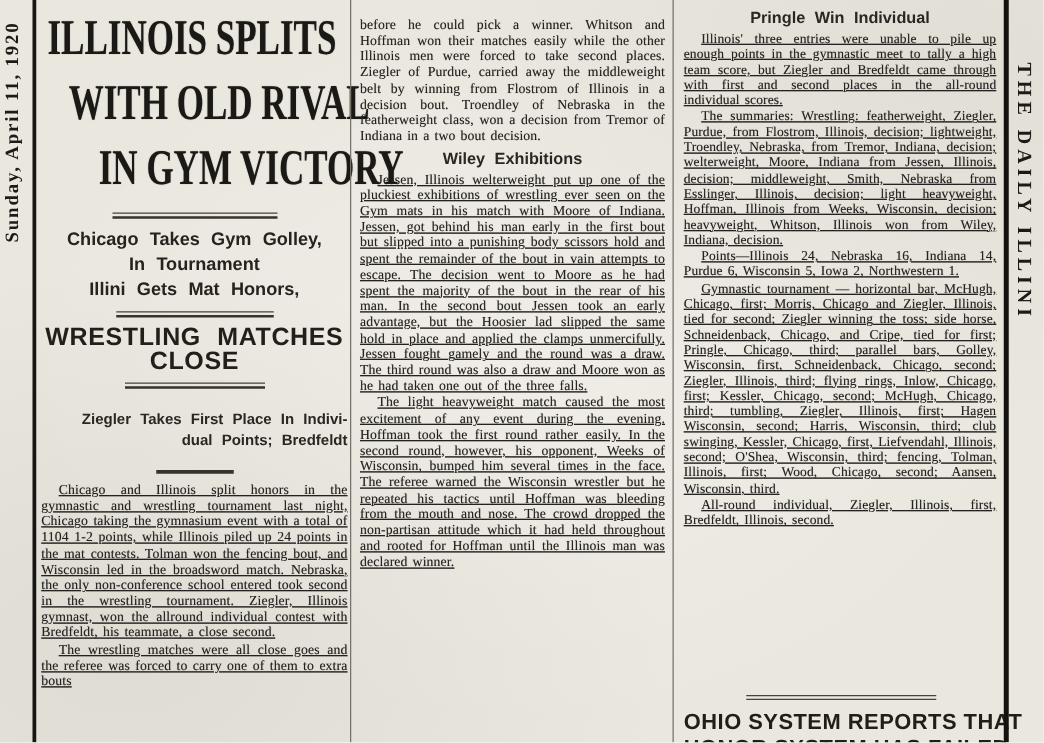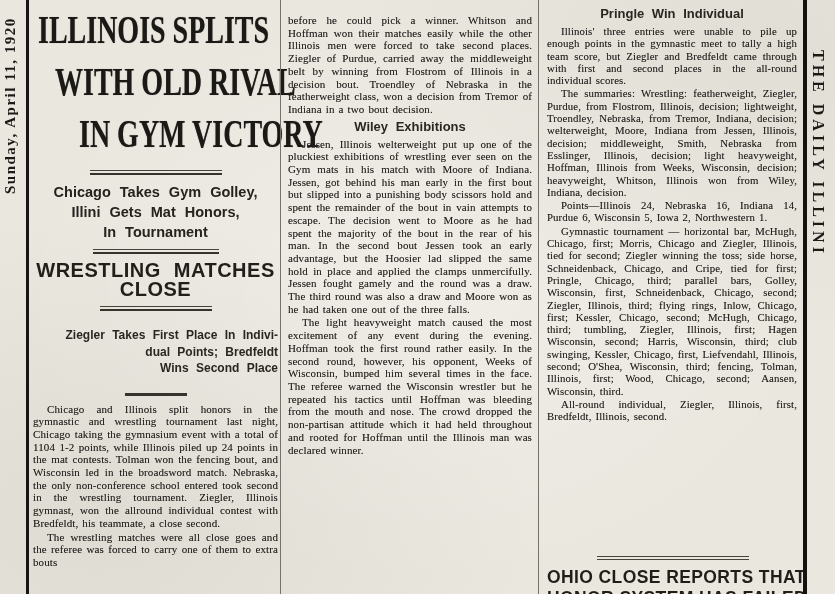--- a/index.html
+++ b/index.html
@@ -63,21 +63,21 @@
   .subhead{font-family:"Liberation Sans",sans-serif;font-weight:bold;font-size:12px;
         line-height:16.5px;text-align:right;word-spacing:4px;color:#2a2723;margin:16px 0;}
   .colhead{font-family:"Liberation Sans",sans-serif;font-weight:bold;font-size:13px;
         line-height:16px;text-align:center;word-spacing:4px;color:#2a2723;margin:3px 0 3px;}
   
   .body{
     margin:0 0 1px 0;font-size:11px;line-height:12.7px;text-align:justify;
     letter-spacing:0.1px;word-spacing:1.2px;color:#242220;
     text-shadow:0 0 0.6px rgba(30,28,24,0.4);
   }
-  .indent{text-indent:14px;}
+  .indent{text-indent:14px;text-decoration:underline;}
   .col3 .body{font-size:10.8px;line-height:12.3px;}
   
   .footer{position:absolute;left:547px;top:549px;width:252px;}
   .footer-headline{
     font-family:"Liberation Sans",sans-serif;font-weight:bold;font-size:17.5px;
     line-height:21px;text-align:center;letter-spacing:0.4px;color:#211e1a;margin:0;
     white-space:nowrap;
   }
 </style>
 </head>
@@ -90,30 +90,29 @@
 
   <div class="col col1">
     <h1 class="headline">
       <span class="hl l0">ILLINOIS SPLITS</span>
       <span class="hl l1">WITH OLD RIVAL</span>
       <span class="hl l2">IN GYM VICTORY</span>
     </h1>
     <div class="rule-short w130"></div>
     <div class="deck">
       <div>Chicago Takes Gym Golley,</div>
+      <div>In Tournament</div>
       <div>Illini Gets Mat Honors,</div>
-      <div>In Tournament</div>
     </div>
     <div class="rule-short w126"></div>
     <div class="crosshead">WRESTLING MATCHES CLOSE</div>
     <div class="rule-short w110"></div>
     <div class="subhead">
       <div>Ziegler Takes First Place In Indivi-</div>
       <div>dual Points; Bredfeldt</div>
-      <div>Wins Second Place</div>
     </div>
     <div class="rule-short w60"></div>
     <p class="body indent">Chicago and Illinois split honors in the gymnastic and wrestling tournament last night, Chicago taking the gymnasium event with a total of 1104 1-2 points, while Illinois piled up 24 points in the mat contests. Tolman won the fencing bout, and Wisconsin led in the broadsword match. Nebraska, the only non-conference school entered took second in the wrestling tournament. Ziegler, Illinois gymnast, won the allround individual contest with Bredfeldt, his teammate, a close second.</p>
     <p class="body indent">The wrestling matches were all close goes and the referee was forced to carry one of them to extra bouts</p>
   </div>
 
   <div class="vrule col-a"></div>
 
   <div class="col col2">
     <p class="body">before he could pick a winner. Whitson and Hoffman won their matches easily while the other Illinois men were forced to take second places. Ziegler of Purdue, carried away the middleweight belt by winning from Flostrom of Illinois in a decision bout. Troendley of Nebraska in the featherweight class, won a decision from Tremor of Indiana in a two bout decision.</p>
@@ -128,20 +127,20 @@
     <div class="colhead">Pringle Win Individual</div>
     <p class="body indent">Illinois' three entries were unable to pile up enough points in the gymnastic meet to tally a high team score, but Ziegler and Bredfeldt came through with first and second places in the all-round individual scores.</p>
     <p class="body indent">The summaries: Wrestling: featherweight, Ziegler, Purdue, from Flostrom, Illinois, decision; lightweight, Troendley, Nebraska, from Tremor, Indiana, decision; welterweight, Moore, Indiana from Jessen, Illinois, decision; middleweight, Smith, Nebraska from Esslinger, Illinois, decision; light heavyweight, Hoffman, Illinois from Weeks, Wisconsin, decision; heavyweight, Whitson, Illinois won from Wiley, Indiana, decision.</p>
     <p class="body indent">Points—Illinois 24, Nebraska 16, Indiana 14, Purdue 6, Wisconsin 5, Iowa 2, Northwestern 1.</p>
     <p class="body indent">Gymnastic tournament — horizontal bar, McHugh, Chicago, first; Morris, Chicago and Ziegler, Illinois, tied for second; Ziegler winning the toss; side horse, Schneidenback, Chicago, and Cripe, tied for first; Pringle, Chicago, third; parallel bars, Golley, Wisconsin, first, Schneidenback, Chicago, second; Ziegler, Illinois, third; flying rings, Inlow, Chicago, first; Kessler, Chicago, second; McHugh, Chicago, third; tumbling, Ziegler, Illinois, first; Hagen Wisconsin, second; Harris, Wisconsin, third; club swinging, Kessler, Chicago, first, Liefvendahl, Illinois, second; O'Shea, Wisconsin, third; fencing, Tolman, Illinois, first; Wood, Chicago, second; Aansen, Wisconsin, third.</p>
     <p class="body indent">All-round individual, Ziegler, Illinois, first, Bredfeldt, Illinois, second.</p>
   </div>
 
   <div class="footer">
     <div class="rule-short w150"></div>
-    <p class="footer-headline">OHIO CLOSE REPORTS THAT</p>
+    <p class="footer-headline">OHIO SYSTEM REPORTS THAT</p>
     <p class="footer-headline">HONOR SYSTEM HAS FAILED</p>
   </div>
 
   <div class="vrule right-heavy"></div>
   <div class="margin-masthead">THE DAILY ILLINI</div>
 
 </div>
 
 </body></html>

